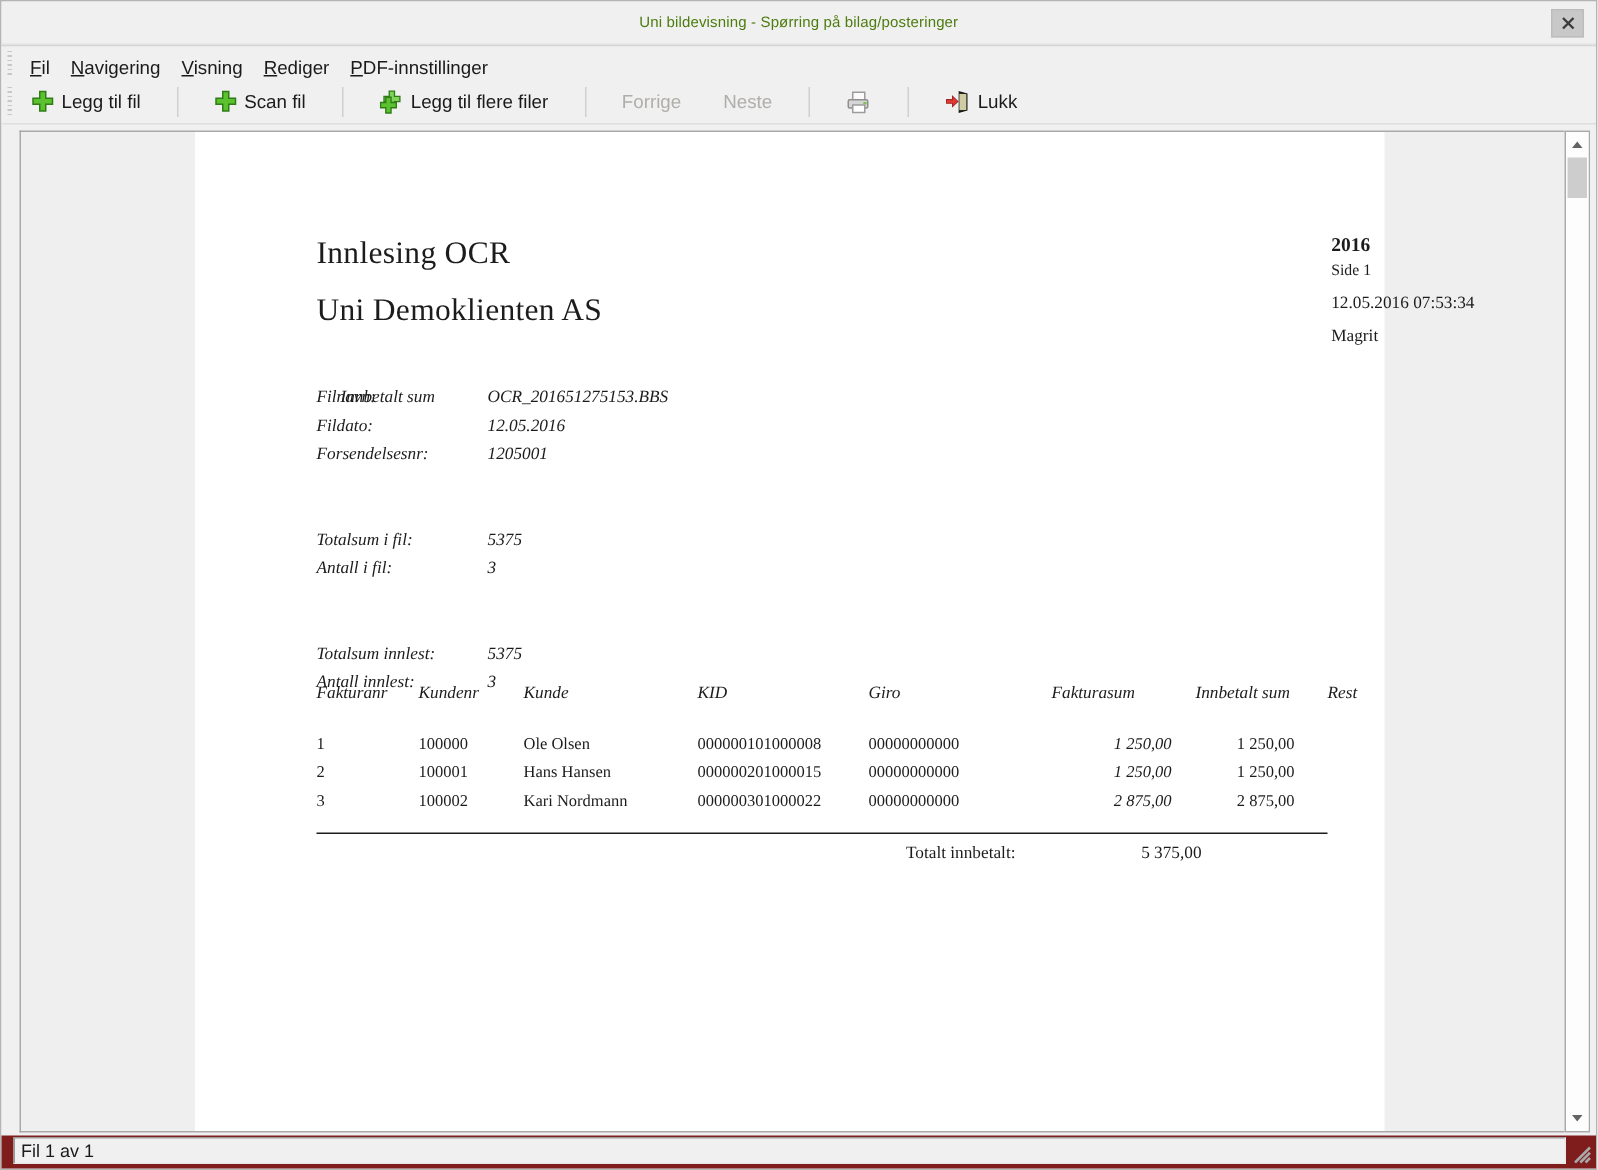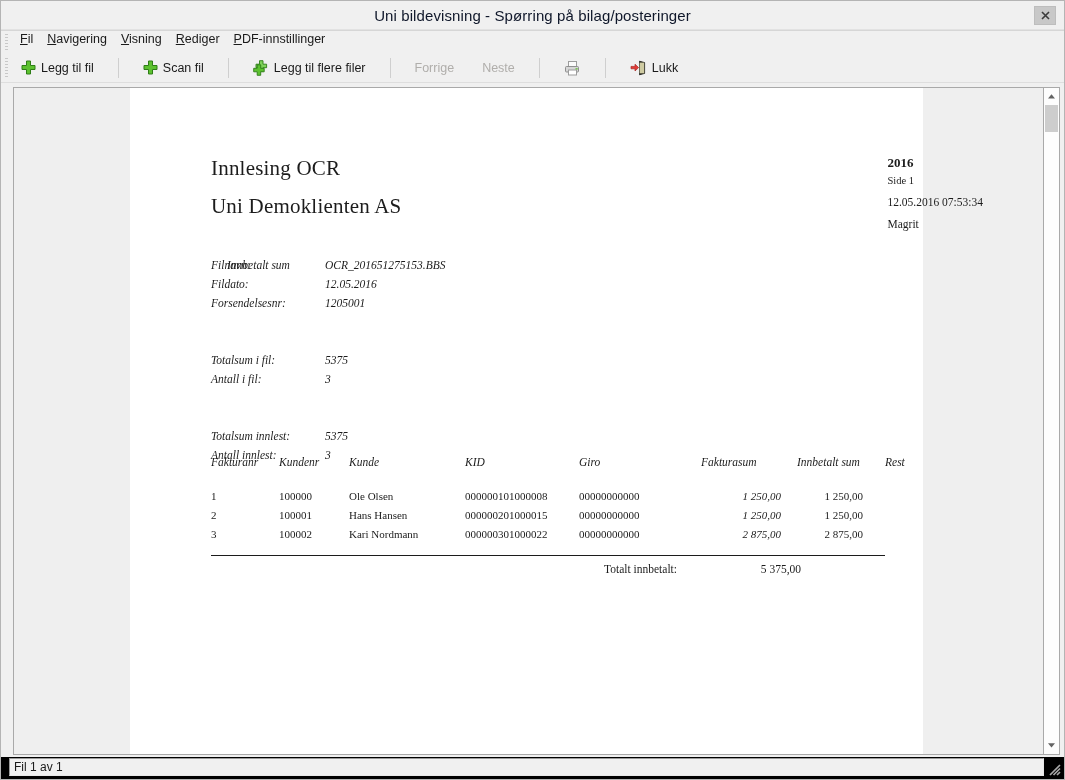--- a/index.html
+++ b/index.html
@@ -28,22 +28,22 @@
     position: relative;
     height: 29px;
     flex: 0 0 29px;
     background: #f0f0f0;
     display: flex;
     align-items: center;
     justify-content: center;
     border-bottom: 1px solid #e2e2e2;
   }
   .titlebar-text {
-    font-size: 15px;
-    color: #0f172a;
+    font-size: 10px;
+    color: #4d7c0f;
     letter-spacing: 0.1px;
     white-space: nowrap;
   }
   .close-btn {
     position: absolute;
     right: 8px;
     top: 5px;
     width: 22px;
     height: 19px;
     background: #c8c8c8;
@@ -64,21 +64,21 @@
     flex-direction: column;
     position: relative;
     border-top: 1px solid #d6d6d6;
   }
 
   
   .menubar {
     height: 22px;
     flex: 0 0 22px;
     display: flex;
-    align-items: flex-start;
+    align-items: flex-end;
     padding-left: 12px;
     background: #f0f0f0;
     position: relative;
   }
   .menubar::before {
     content: "";
     position: absolute;
     left: 4px; top: 3px;
     width: 3px; height: 16px;
     background:
@@ -276,21 +276,21 @@
     margin-top: 7px;
     font-size: 11.5px;
   }
   .tt-label { width: 470px; flex: 0 0 470px; text-align: right; padding-right: 4px; }
   .tt-value { width: 120px; flex: 0 0 120px; text-align: right; }
 
   
   .statusbar {
     flex: 0 0 22px;
     height: 22px;
-    background: #000000;
+    background: #7f1d1d;
     display: flex;
     align-items: center;
     padding: 0 4px 2px 8px;
     position: relative;
   }
   .status-panel {
     flex: 1 1 auto;
     height: 18px;
     border: 1px solid;
     border-color: #9a9a9a #e8e8e8 #e8e8e8 #9a9a9a;

